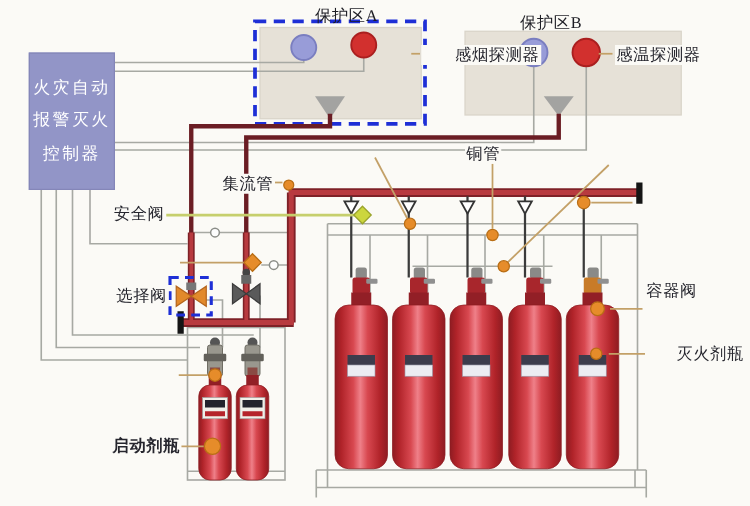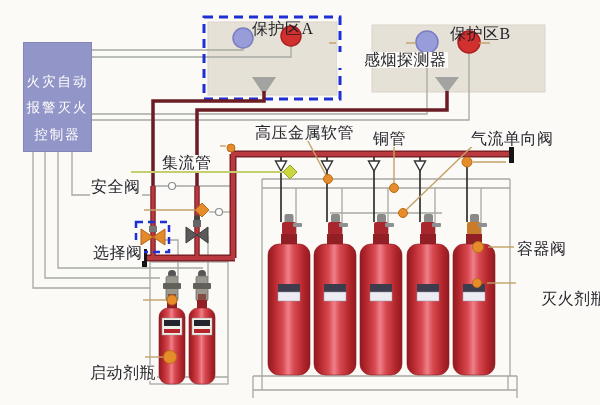--- a/index.html
+++ b/index.html
@@ -1,25 +1,25 @@
 <!DOCTYPE html>
 <html><head>
 <meta charset="utf-8">
 <style>
   html,body{margin:0;padding:0;background:#fff;}
   .stage{position:relative;width:600px;height:405px;background:#fbfaf6;overflow:hidden;
          font-family:"Liberation Serif", serif;}
   .stage svg{position:absolute;left:0;top:0;}
-  .lbl{position:absolute;font-size:16px;color:#26262e;white-space:nowrap;
-       letter-spacing:.5px;line-height:16px;background:#fbfaf6;padding:0 1px;z-index:5;margin-top:16px;}
+  .lbl{position:absolute;font-size:13px;color:#26262e;white-space:nowrap;
+       letter-spacing:.5px;line-height:16px;background:#fbfaf6;padding:0 1px;z-index:5;}
   .zone-title{background:transparent;color:#1d1d24;}
   .ctrl{position:absolute;left:23px;top:42px;width:69px;height:110px;background:#9295c7;
         border:1px solid #8486b8;box-sizing:border-box;color:#fff;font-size:13.5px;
         letter-spacing:2px;text-align:center;white-space:pre-line;line-height:1.95;
-        padding-top:26px;z-index:4;}
+        padding-top:14px;z-index:4;}
 </style>
 </head>
 <body>
 
 <div class="stage">
 
 <svg width="600" height="405" viewBox="0 0 600 405">
   <defs>
     <linearGradient id="cyl" x1="0" y1="0" x2="1" y2="0">
       <stop offset="0" stop-color="#8e1c22"></stop>
@@ -243,26 +243,25 @@
     <circle cx="478" cy="247" r="5.5"></circle>
     <circle cx="477" cy="283" r="4.5"></circle>
   </g>
 </svg>
 
 <div class="ctrl">火灾自动
 报警灭火
 控制器</div>
 
 <div class="lbl zone-title" style="left:251px;top:5px;">保护区A</div>
-<div class="lbl zone-title" style="left:449px;top:10px;">保护区B</div>
+<div class="lbl zone-title" style="left:415px;top:10px;">保护区B</div>
 
 <div class="lbl" style="left:337px;top:36px;padding-left:27px;">感烟探测器</div>
-<div class="lbl" style="left:254px;top:109px;">高压金属软管</div>
+<div class="lbl" style="left:492px;top:36px;">感温探测器</div>
 <div class="lbl" style="left:372px;top:115px;">铜管</div>
-<div class="lbl" style="left:470px;top:115px;">气流单向阀</div>
-<div class="lbl" style="left:161px;top:139px;text-align:right;">集流管</div>
+<div class="lbl" style="left:177px;top:139px;text-align:right;">集流管</div>
 <div class="lbl" style="left:90px;top:164px;font-family:Liberation Mono, monospace;">安全阀</div>
 <div class="lbl" style="left:92px;top:229px;">选择阀</div>
-<div class="lbl" style="left:89px;top:349px;">启动剂瓶</div>
+<div class="lbl" style="left:89px;top:349px;font-weight:bold;">启动剂瓶</div>
 <div class="lbl" style="left:516px;top:225px;">容器阀</div>
 <div class="lbl" style="left:540px;top:275px;">灭火剂瓶</div>
 
 </div>
 
 </body></html>

